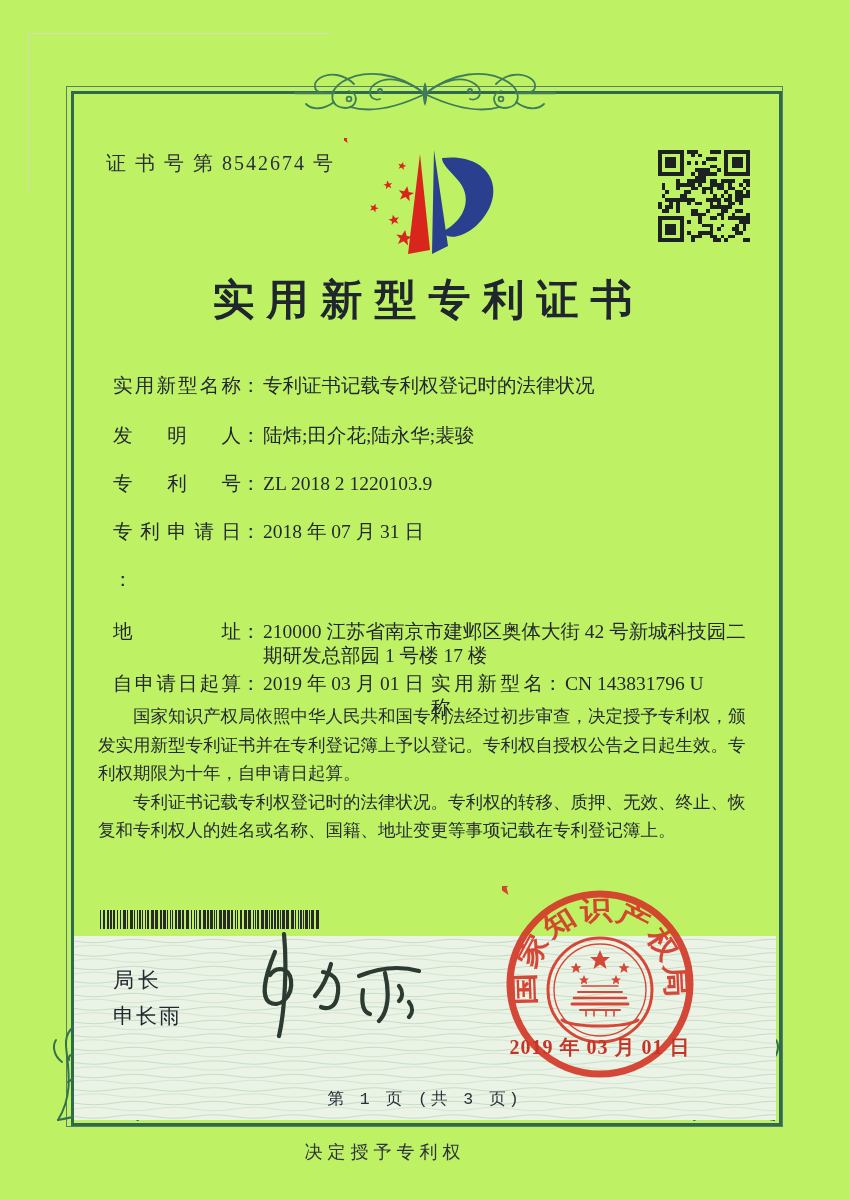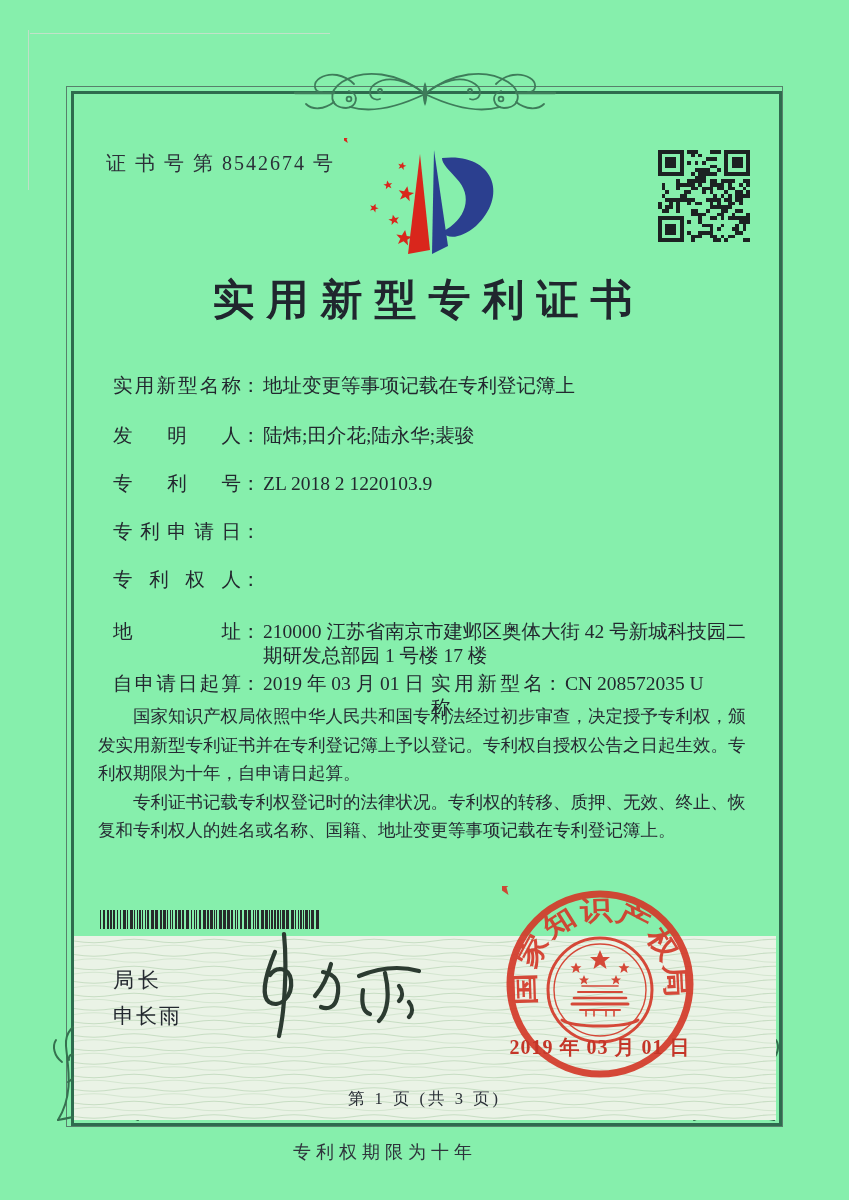--- a/index.html
+++ b/index.html
@@ -1,16 +1,16 @@
 <!DOCTYPE html>
 <html><head>
 <meta charset="utf-8">
 <style>
   html,body{margin:0;padding:0;background:#ffffff;}
-  #page{position:relative;width:849px;height:1200px;background:#86efac;overflow:hidden;
+  #page{position:relative;width:849px;height:1200px;background:#bef264;overflow:hidden;
         font-family:"Liberation Serif","DejaVu Serif",serif;color:#1f2530;}
   .abs{position:absolute;}
   
   .edge-v{left:28px;top:30px;width:1px;height:160px;background:#d9d9d4;opacity:.7;}
   .edge-h{left:30px;top:33px;width:300px;height:1px;background:#dcdcd6;opacity:.7;}
   
   .border-outer{left:66px;top:86px;width:715px;height:1039px;border:1.5px solid #57806b;}
   .border-inner{left:71px;top:91px;width:705px;height:1029px;border:3px solid #2e6b4e;}
   
   .cert-no{left:106px;top:150px;font-size:20px;letter-spacing:2px;color:#2b3038;}
@@ -38,21 +38,21 @@
   
   .green-zone{left:74px;top:936px;width:702px;height:184px;background:#eaf3e6;overflow:hidden;}
   
   .sig-role{left:113px;top:966px;font-size:21px;letter-spacing:4px;color:#23282f;font-family:"Liberation Sans","DejaVu Sans",sans-serif;}
   .sig-name{left:113px;top:1002px;font-size:21px;letter-spacing:2px;color:#23282f;font-family:"Liberation Sans","DejaVu Sans",sans-serif;}
   .sig-script{left:235px;top:922px;}
   
   .seal{left:502px;top:886px;}
   .seal-date{left:502px;top:1034px;width:196px;text-align:center;font-size:20px;color:#c43528;
              letter-spacing:1px;font-weight:bold;}
-  .pagination{left:0;top:1088px;width:849px;text-align:center;font-size:16.5px;letter-spacing:3px;color:#2b3038;}
+  .pagination{left:0;top:1088px;width:849px;text-align:center;font-size:16.5px;letter-spacing:3px;color:#2b3038;font-family:Liberation Mono, monospace;}
   .back-note{left:0;top:1140px;width:770px;text-align:center;font-size:18px;letter-spacing:5px;color:#2e333b;}
   .orn{pointer-events:none;}
 </style>
 </head>
 <body>
 
 <div id="page">
 
   <div class="abs edge-v"></div>
   <div class="abs edge-h"></div>
@@ -750,61 +750,63 @@
       <div class="on"></div>
       <div class="on"></div>
     </div>
 
   <div class="abs doc-title">实用新型专利证书</div>
 
   <div class="abs field-row" style="top:374px">
     <span class="flabel">实用新型名称</span>
       <span class="fcolon">：</span>
     <span class="fval">
-        <span class="vline">地址变更等事项记载在专利登记簿上</span>
+        <span class="vline">专利证书记载专利权登记时的法律状况</span>
       </span>
   </div>
   <div class="abs field-row" style="top:424px">
     <span class="flabel">发明人</span>
       <span class="fcolon">：</span>
     <span class="fval">
         <span class="vline">陆炜;田介花;陆永华;裴骏</span>
       </span>
   </div>
   <div class="abs field-row" style="top:472px">
     <span class="flabel">专利号</span>
       <span class="fcolon">：</span>
     <span class="fval">
         <span class="vline">ZL 2018 2 1220103.9</span>
       </span>
   </div>
   <div class="abs field-row" style="top:520px">
     <span class="flabel">专利申请日</span>
       <span class="fcolon">：</span>
+    <span class="fval">
+        <span class="vline">2018 年 07 月 31 日</span>
+      </span>
   </div>
   <div class="abs field-row" style="top:568px">
-    <span class="flabel">专利权人</span>
       <span class="fcolon">：</span>
   </div>
   <div class="abs field-row" style="top:620px">
     <span class="flabel">地址</span>
       <span class="fcolon">：</span>
     <span class="fval">
       <span class="vline">210000 江苏省南京市建邺区奥体大街 42 号新城科技园二</span>
       <span class="vline">期研发总部园 1 号楼 17 楼</span>
     </span>
   </div>
   <div class="abs field-row" style="top:672px">
     <span class="flabel">自申请日起算</span>
       <span class="fcolon">：</span>
     <span>2019 年 03 月 01 日</span>
     <span class="grant-pair2">
       <span class="flabel">实用新型名称</span>
         <span class="fcolon">：</span>
-      <span>CN 208572035 U</span>
+      <span>CN 143831796 U</span>
     </span>
   </div>
 
   <div class="abs body-text">
     <p>国家知识产权局依照中华人民共和国专利法经过初步审查，决定授予专利权，颁发实用新型专利证书并在专利登记簿上予以登记。专利权自授权公告之日起生效。专利权期限为十年，自申请日起算。</p>
     <p>专利证书记载专利权登记时的法律状况。专利权的转移、质押、无效、终止、恢复和专利权人的姓名或名称、国籍、地址变更等事项记载在专利登记簿上。</p>
   </div>
 
   <div class="abs barcode" id="barcode">
       <i class="b" style="width: 1px;"></i>
@@ -1019,15 +1021,15 @@
           <path d="M60 134 C72 142 124 142 136 134" fill="none" stroke-width="3"></path>
           <path d="M84 130 L84 124 M92 130 L92 124 M104 130 L104 124 M112 130 L112 124" stroke-width="1.6"></path>
         </g>
       </g>
     </g>
   </svg>
   <div class="abs seal-date">2019 年 03 月 01 日</div>
 
   <div class="abs pagination">第 1 页 (共 3 页)</div>
 
-  <div class="abs back-note">专利权期限为十年</div>
+  <div class="abs back-note">决定授予专利权</div>
 
 </div>
 
 </body></html>

